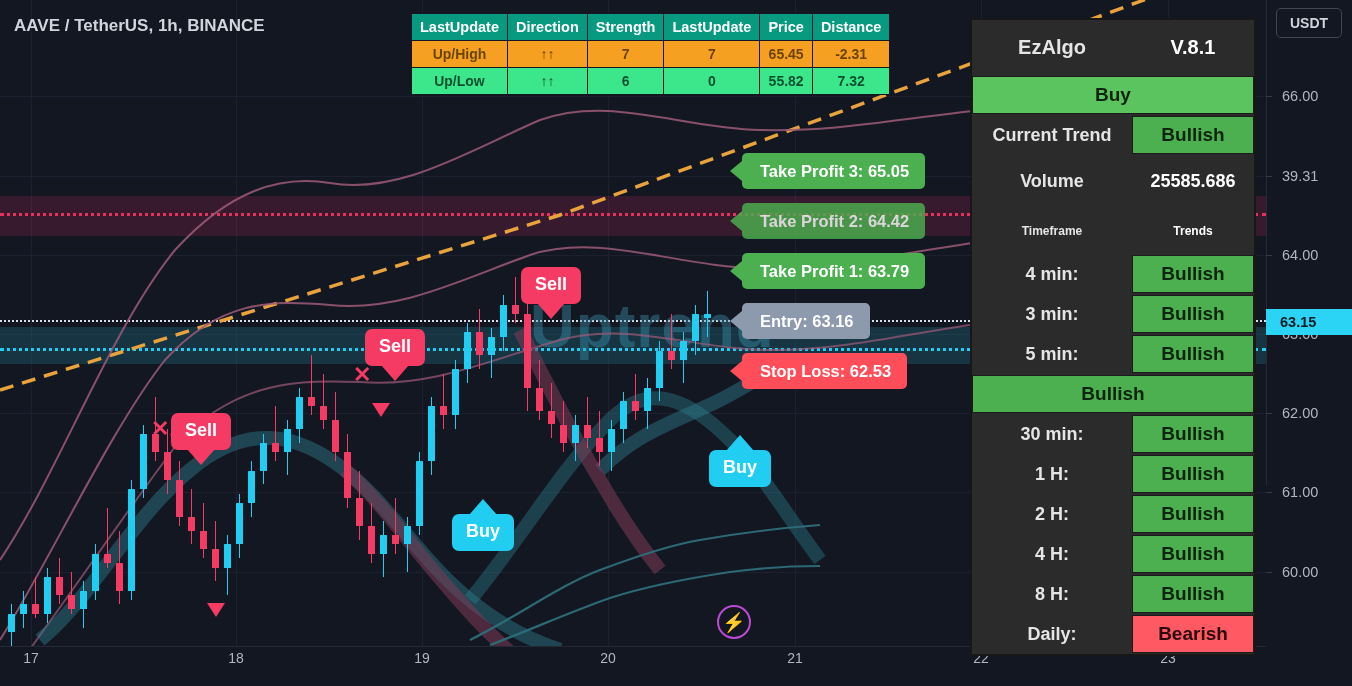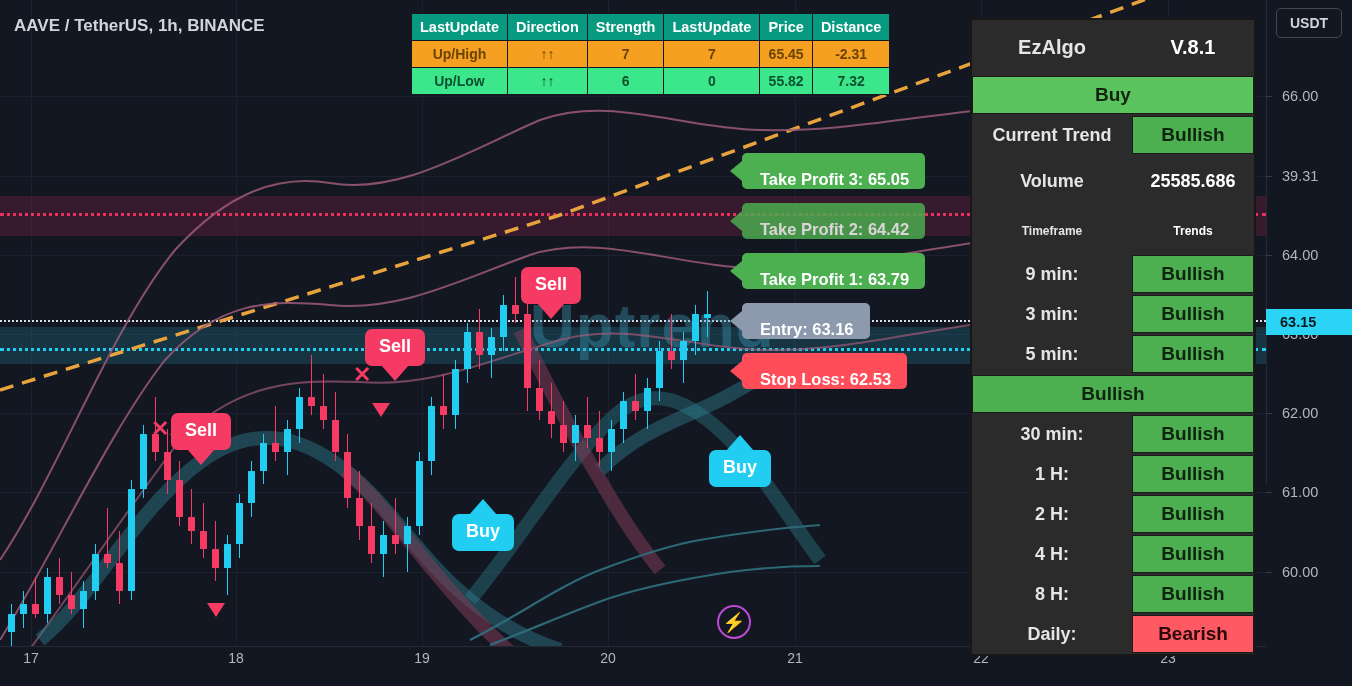--- a/index.html
+++ b/index.html
@@ -58,21 +58,21 @@
   .dot-white{ border-top:2px dotted #d9dde5; }
 
   
   .watermark {
     position:absolute; font-size:62px; font-weight:bold; letter-spacing:1px;
     color:rgba(60,150,175,0.40); white-space:nowrap; z-index:3;
   }
 
   
   .flag {
-    position:absolute; height:36px; display:flex; align-items:flex-end;
+    position:absolute; height:36px; display:flex; align-items:center;
     padding:0 16px 0 18px; font-size:16.5px; font-weight:bold; color:#fff;
     border-radius:5px; white-space:nowrap; z-index:24; transform:translateY(-50%);
   }
   .flag::before {
     content:""; position:absolute; left:-12px; top:50%; transform:translateY(-50%);
     border-top:10px solid transparent; border-bottom:10px solid transparent;
     border-right:12px solid currentColor;
   }
   .flag-green { background:#4caf50; color:#4caf50; }
   .flag-green span { color:#fff; }
@@ -420,21 +420,21 @@
     <div class="ez-row">
       <div class="ez-lbl">Volume</div>
       <div class="ez-val">25585.686</div>
     </div>
     <div class="ez-row ez-head">
       <div class="ez-lbl">Timeframe</div>
       <div class="ez-val">Trends</div>
     </div>
     <div id="ez-rows">
         <div class="ez-row">
-          <div class="ez-lbl">9 min:</div>
+          <div class="ez-lbl">4 min:</div>
           <div class="chip chip-bull">Bullish</div>
         </div>
         <div class="ez-row">
           <div class="ez-lbl">3 min:</div>
           <div class="chip chip-bull">Bullish</div>
         </div>
         <div class="ez-row">
           <div class="ez-lbl">5 min:</div>
           <div class="chip chip-bull">Bullish</div>
         </div>

